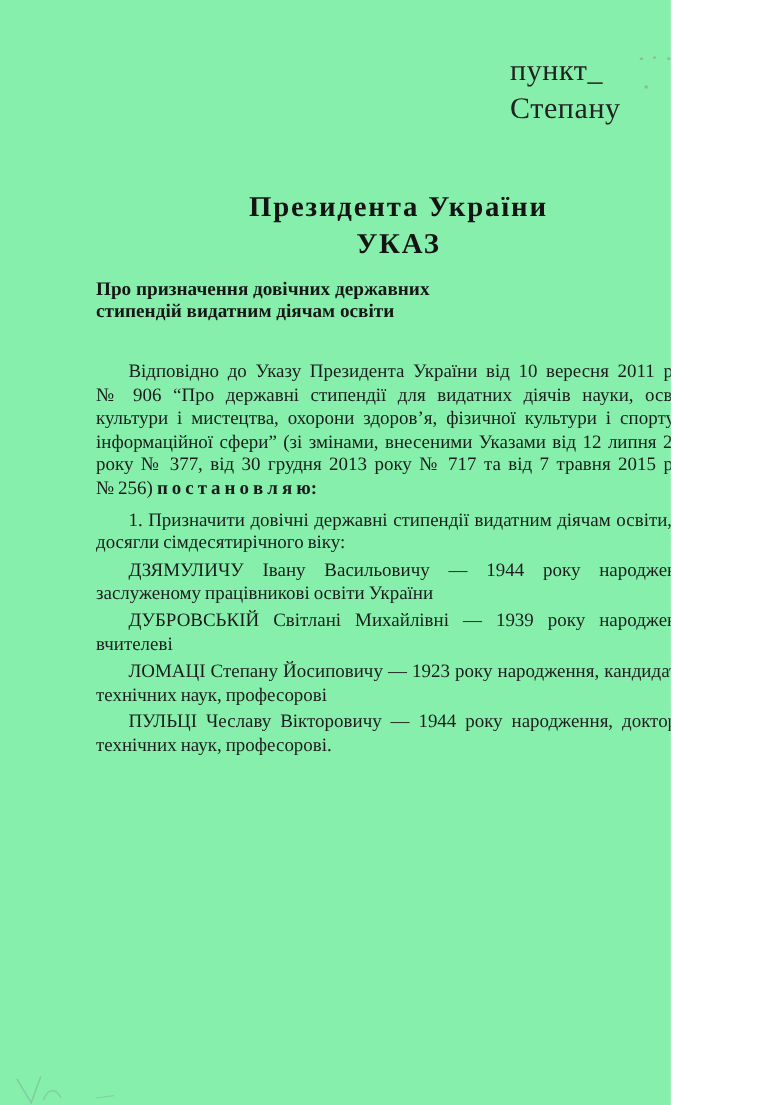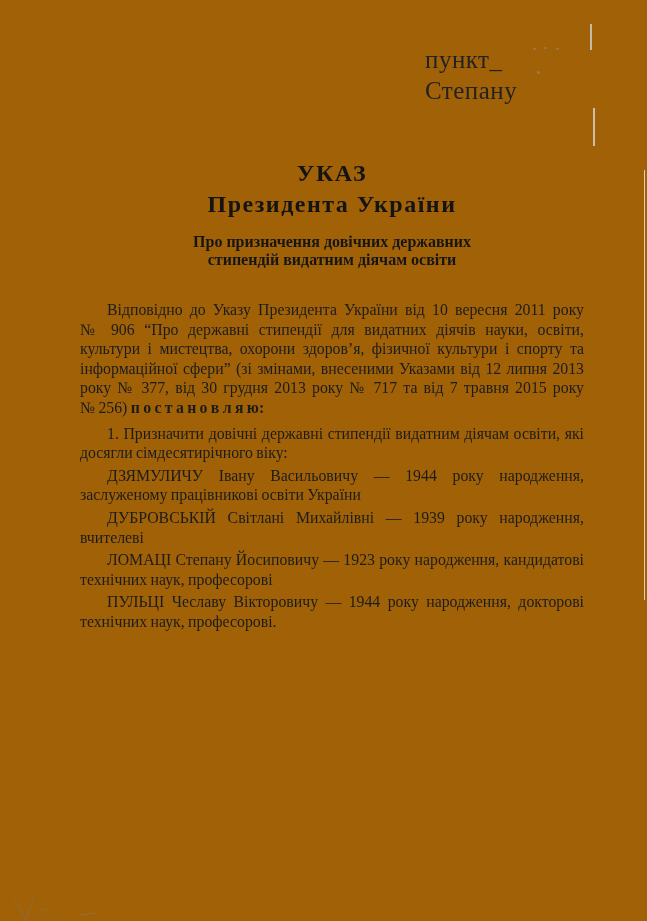--- a/index.html
+++ b/index.html
@@ -2,23 +2,23 @@
 <html><head>
 <meta charset="utf-8">
 <style>
   html, body {
     margin: 0;
     padding: 0;
     background: #ffffff;
   }
   .page {
     position: relative;
-    width: 647px;
+    width: 559px;
     height: 921px;
-    background: #a16207;
+    background: #86efac;
     overflow: hidden;
     font-family: "Liberation Serif", "DejaVu Serif", serif;
     color: #1e1e1e;
   }
 
   
   .corner {
     position: absolute;
     left: 425px;
     top: 44px;
@@ -41,21 +41,20 @@
     letter-spacing: 1.5px;
     color: #141414;
   }
 
   
   .subtitle {
     position: absolute;
     left: 80px;
     top: 233px;
     width: 504px;
-    text-align: center;
     font-weight: bold;
     font-size: 16px;
     line-height: 18px;
     color: #161616;
   }
 
   
   .body-text {
     position: absolute;
     left: 80px;
@@ -110,22 +109,22 @@
   <span class="vline" style="left:590px;top:24px;height:26px;background:#d0d0d0;"></span>
   <span class="vline" style="left:593px;top:108px;height:38px;background:#d6d6d6;"></span>
   <span class="vline" style="left:644px;top:170px;height:430px;width:1px;background:#ececec;"></span>
 
   <div class="corner">
     <div>пункт_</div>
     <div>Степану</div>
   </div>
 
   <div class="title">
+    <div>Президента України</div>
     <div>УКАЗ</div>
-    <div>Президента України</div>
   </div>
 
   <div class="subtitle">
     <div>Про призначення довічних державних</div>
     <div>стипендій видатним діячам освіти</div>
   </div>
 
   <div class="body-text">
     <p class="intro"><span>Відповідно до Указу Президента України від 10 вересня 2011 року №&nbsp;906 “Про державні стипендії для видатних діячів науки, освіти, культури і мистецтва, охорони здоров’я, фізичної культури і спорту та інформаційної сфери” (зі змінами, внесеними Указами від 12 липня 2013 року №&nbsp;377, від 30 грудня 2013 року №&nbsp;717 та від 7 травня 2015 року №&nbsp;256) </span><span class="verb">п о с т а н о в л я ю:</span></p>
     <p>1. Призначити довічні державні стипендії видатним діячам освіти, які досягли сімдесятирічного віку:</p>

